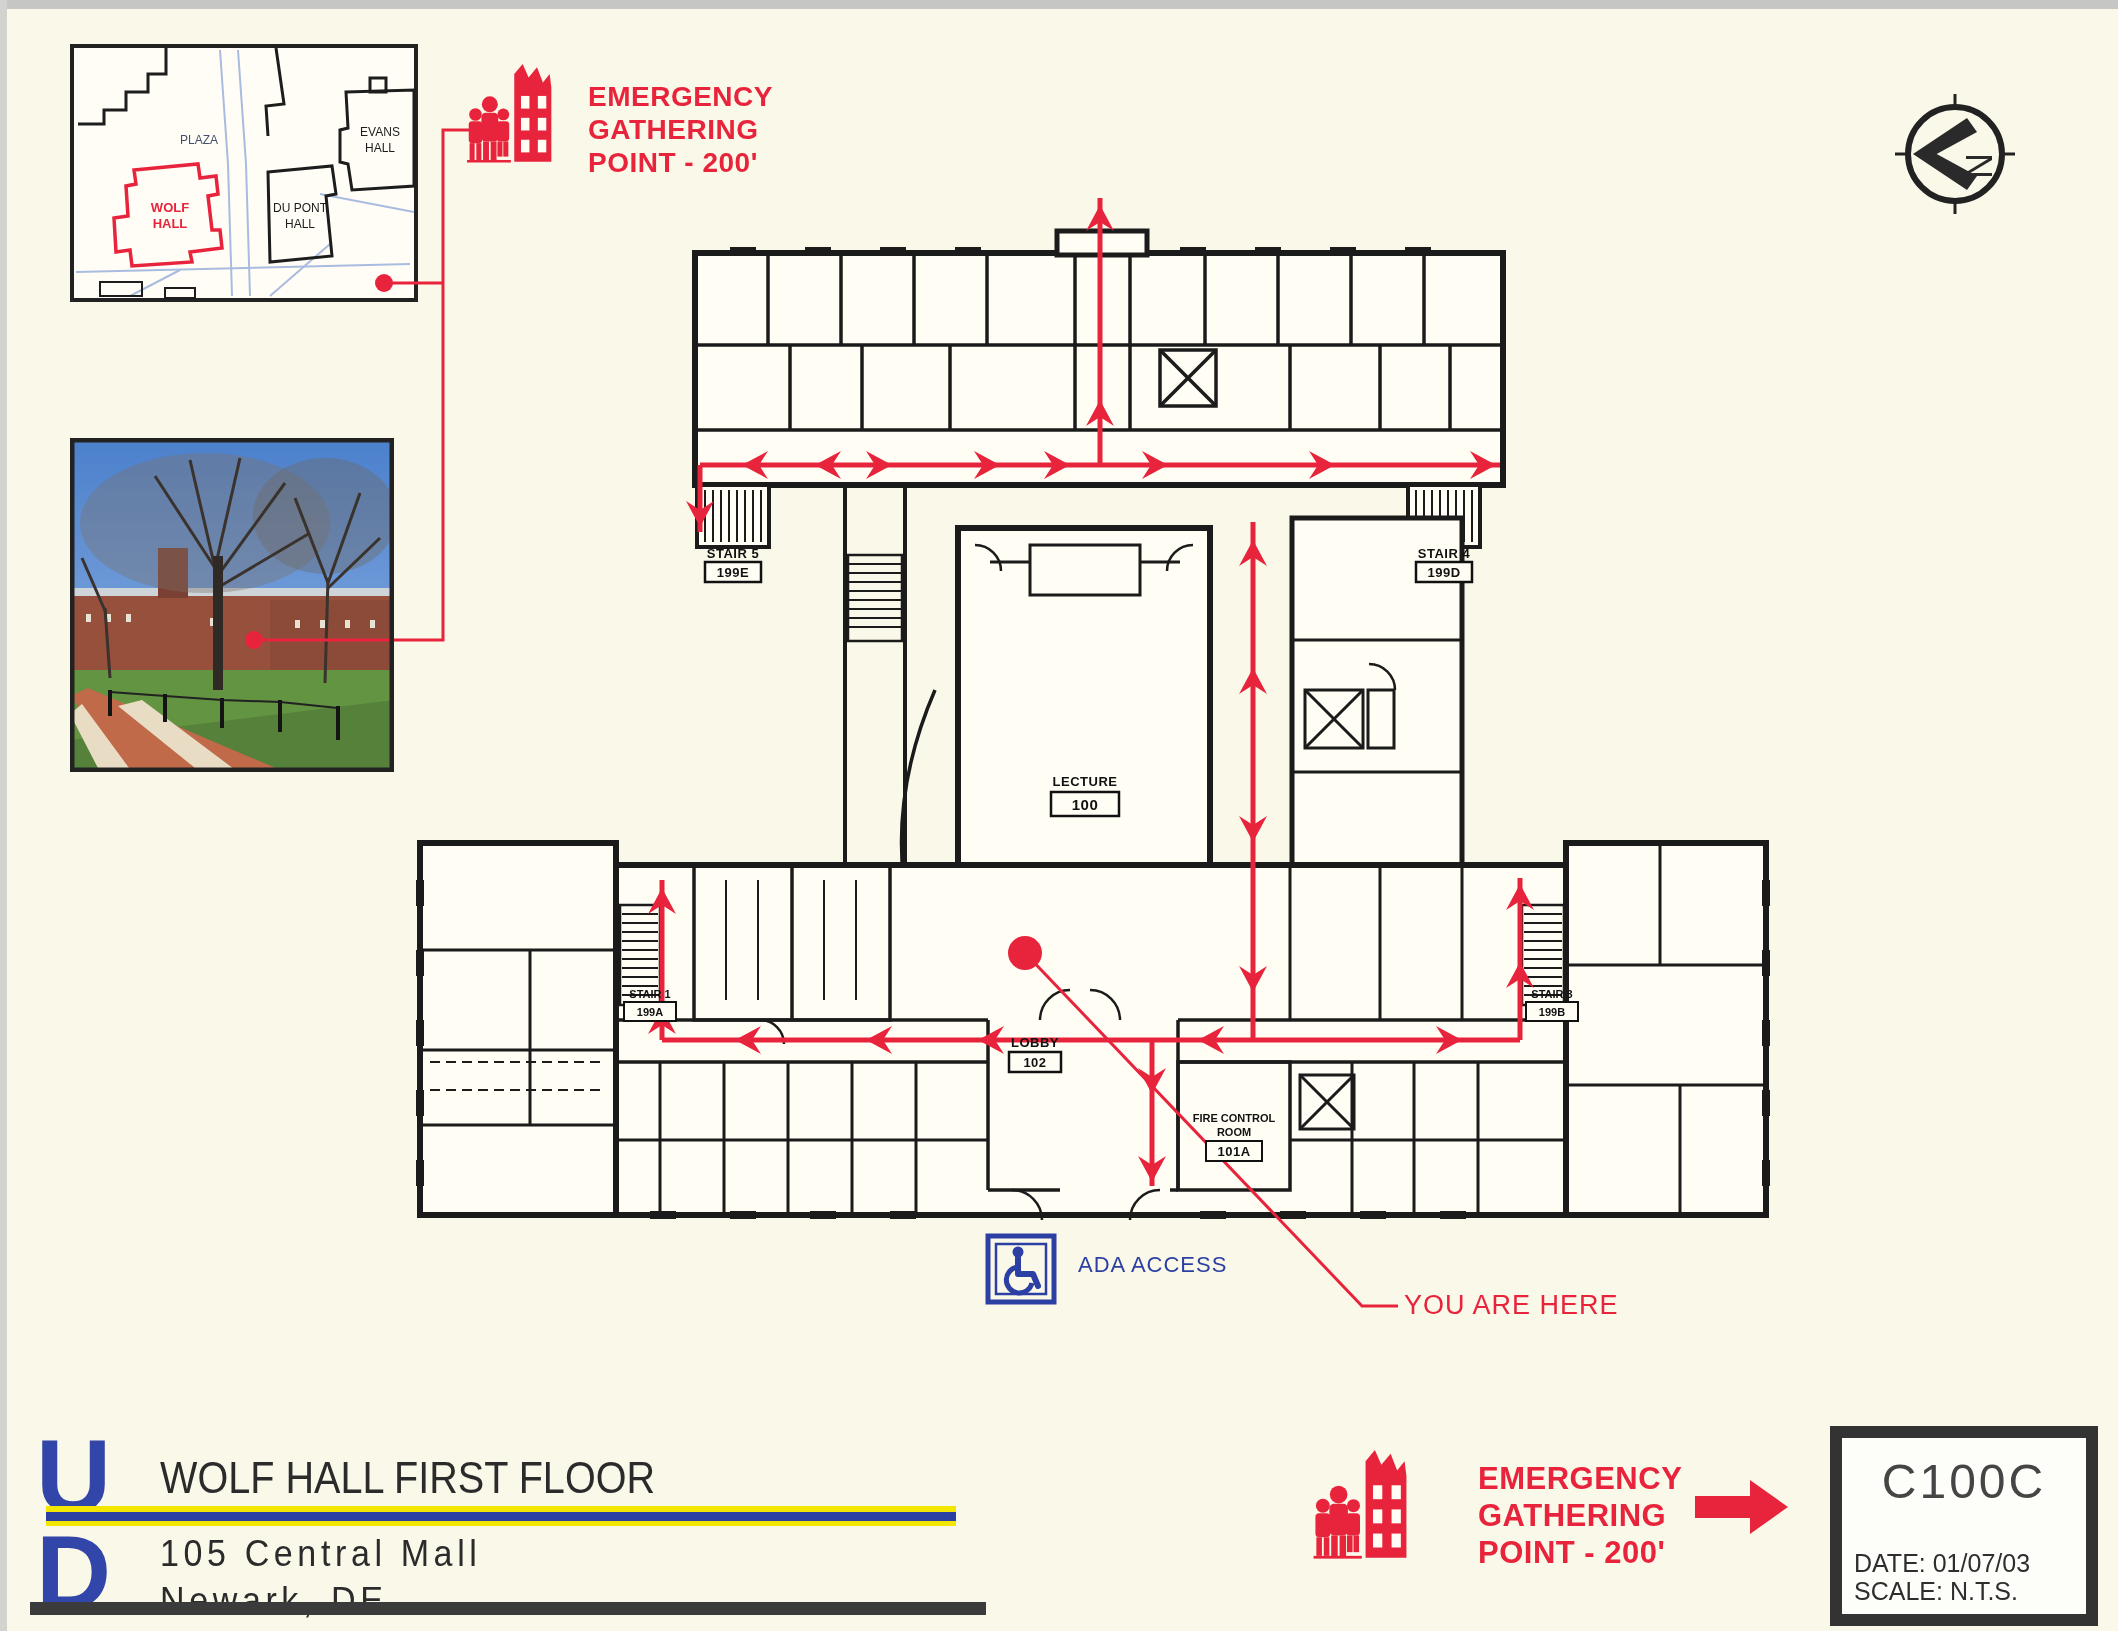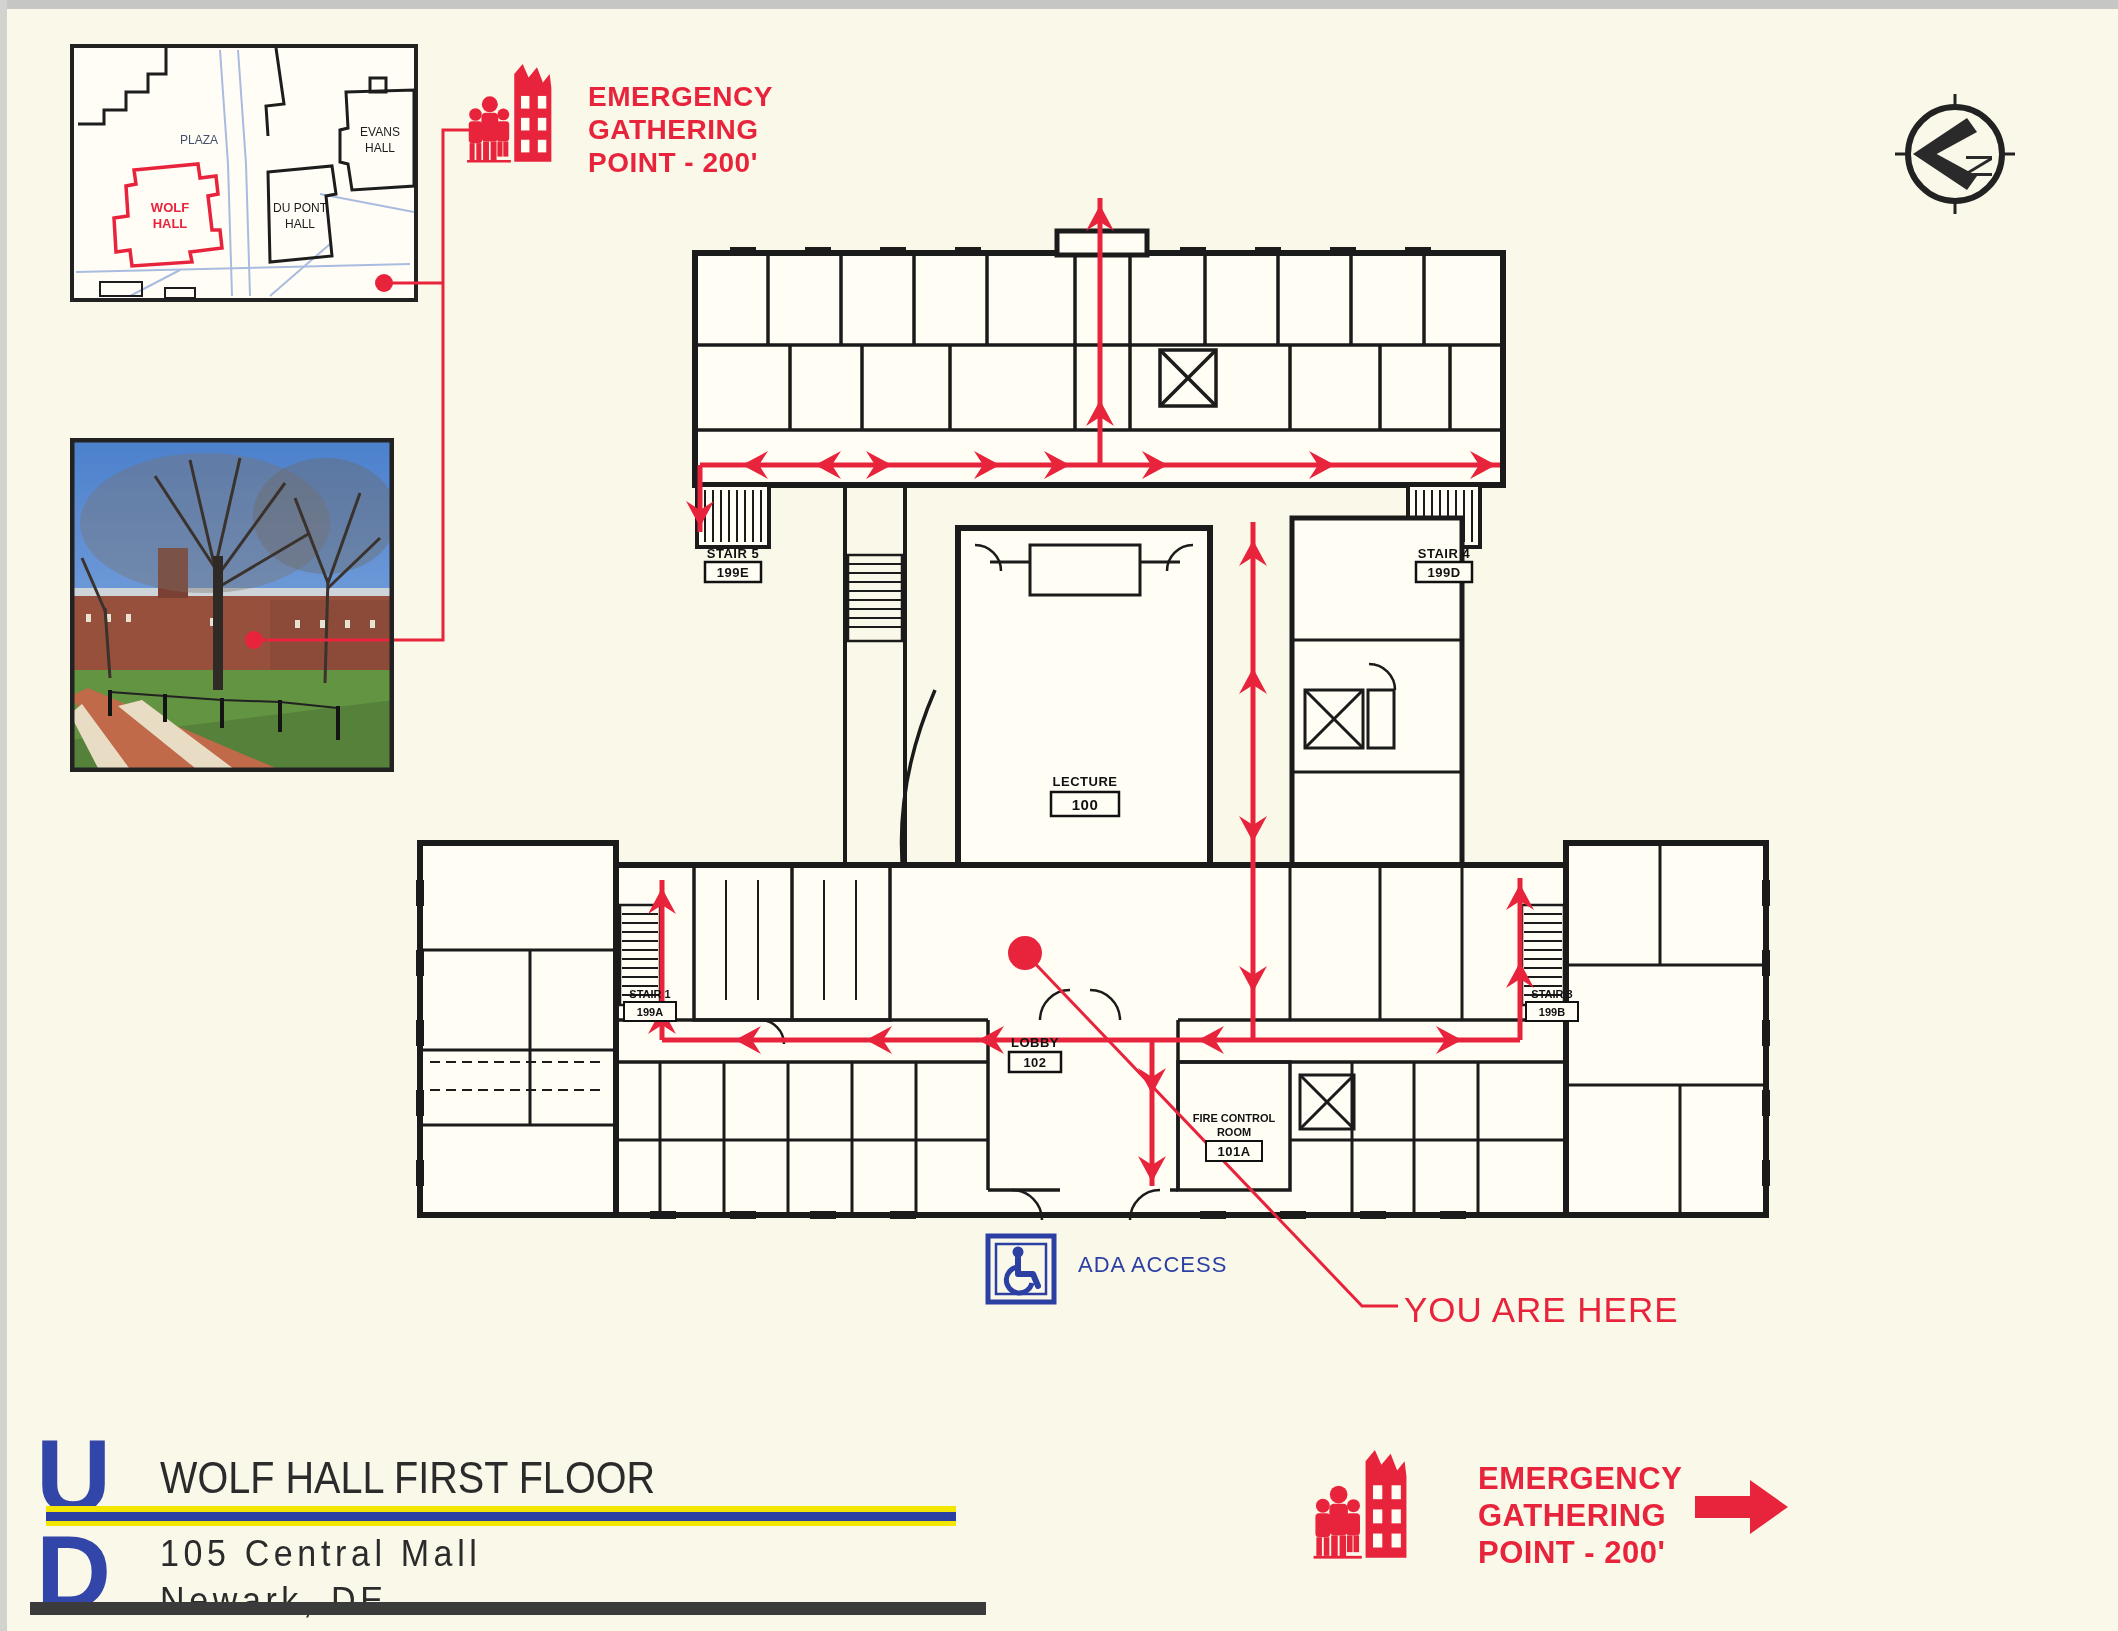--- a/index.html
+++ b/index.html
@@ -3,21 +3,21 @@
 <meta charset="utf-8">
 <style>
   html,body{margin:0;padding:0;background:#e8e8e4;}
   .page{position:relative;width:2118px;height:1631px;background:#faf8e9;overflow:hidden;
         font-family:"Liberation Sans",sans-serif;}
   .abs{position:absolute;}
   .scan-top{left:0;top:0;width:2118px;height:9px;background:#c6c6c4;}
   .scan-left{left:0;top:0;width:7px;height:1631px;background:#d2d2cf;}
   .legend-text{font-size:28px;line-height:33px;font-weight:bold;letter-spacing:.5px;color:#e8243c;}
   .legend-text-lg{font-size:31px;line-height:37px;font-weight:bold;letter-spacing:.5px;color:#e8243c;}
-  .yah{font-size:35px;color:#e8243c;letter-spacing:1px;}
+  .yah{font-size:27px;color:#e8243c;letter-spacing:1px;}
   .ada-text{font-size:22px;color:#2c3fa3;letter-spacing:1px;}
   .logo-letter{font-size:104px;font-weight:bold;color:#3245a8;line-height:1;}
   .footer-title{font-size:45px;color:#2b2b2b;transform:scaleX(.88);transform-origin:left;white-space:nowrap;}
   .footer-addr{font-size:37px;color:#2b2b2b;letter-spacing:5px;line-height:47px;transform:scaleX(.92);transform-origin:left;white-space:nowrap;}
   .rule{position:absolute;left:46px;width:910px;}
   .black-bar{left:30px;top:1602px;width:956px;height:13px;background:#3b3b3b;}
   .title-block{left:1830px;top:1426px;width:268px;height:200px;border:12px solid #333;background:#fdfdfa;box-sizing:border-box;}
   .tb-sheet{text-align:center;margin-top:16px;font-size:48px;color:#454545;letter-spacing:3px;}
   .tb-meta{position:absolute;left:12px;font-size:25px;color:#2e2e2e;white-space:nowrap;}
   .plan-label{font-size:13px;font-weight:bold;fill:#111;letter-spacing:.5px;}
@@ -451,14 +451,25 @@
     <div>Newark, DE</div>
   </div>
   <div class="abs black-bar"></div>
 
   <div class="abs legend-text-lg" style="left:1478px;top:1460px;">
     <div>EMERGENCY</div>
     <div>GATHERING</div>
     <div>POINT - 200'</div>
   </div>
 
+  <div class="abs title-block">
+    <div class="tb-sheet">C100C</div>
+    <div class="tb-meta" style="bottom:36px;">
+      <span>DATE:</span>
+      <span>01/07/03</span>
+    </div>
+    <div class="tb-meta" style="bottom:8px;">
+      <span>SCALE:</span>
+      <span>N.T.S.</span>
+    </div>
+  </div>
 
 </div>
 
 </body></html>

